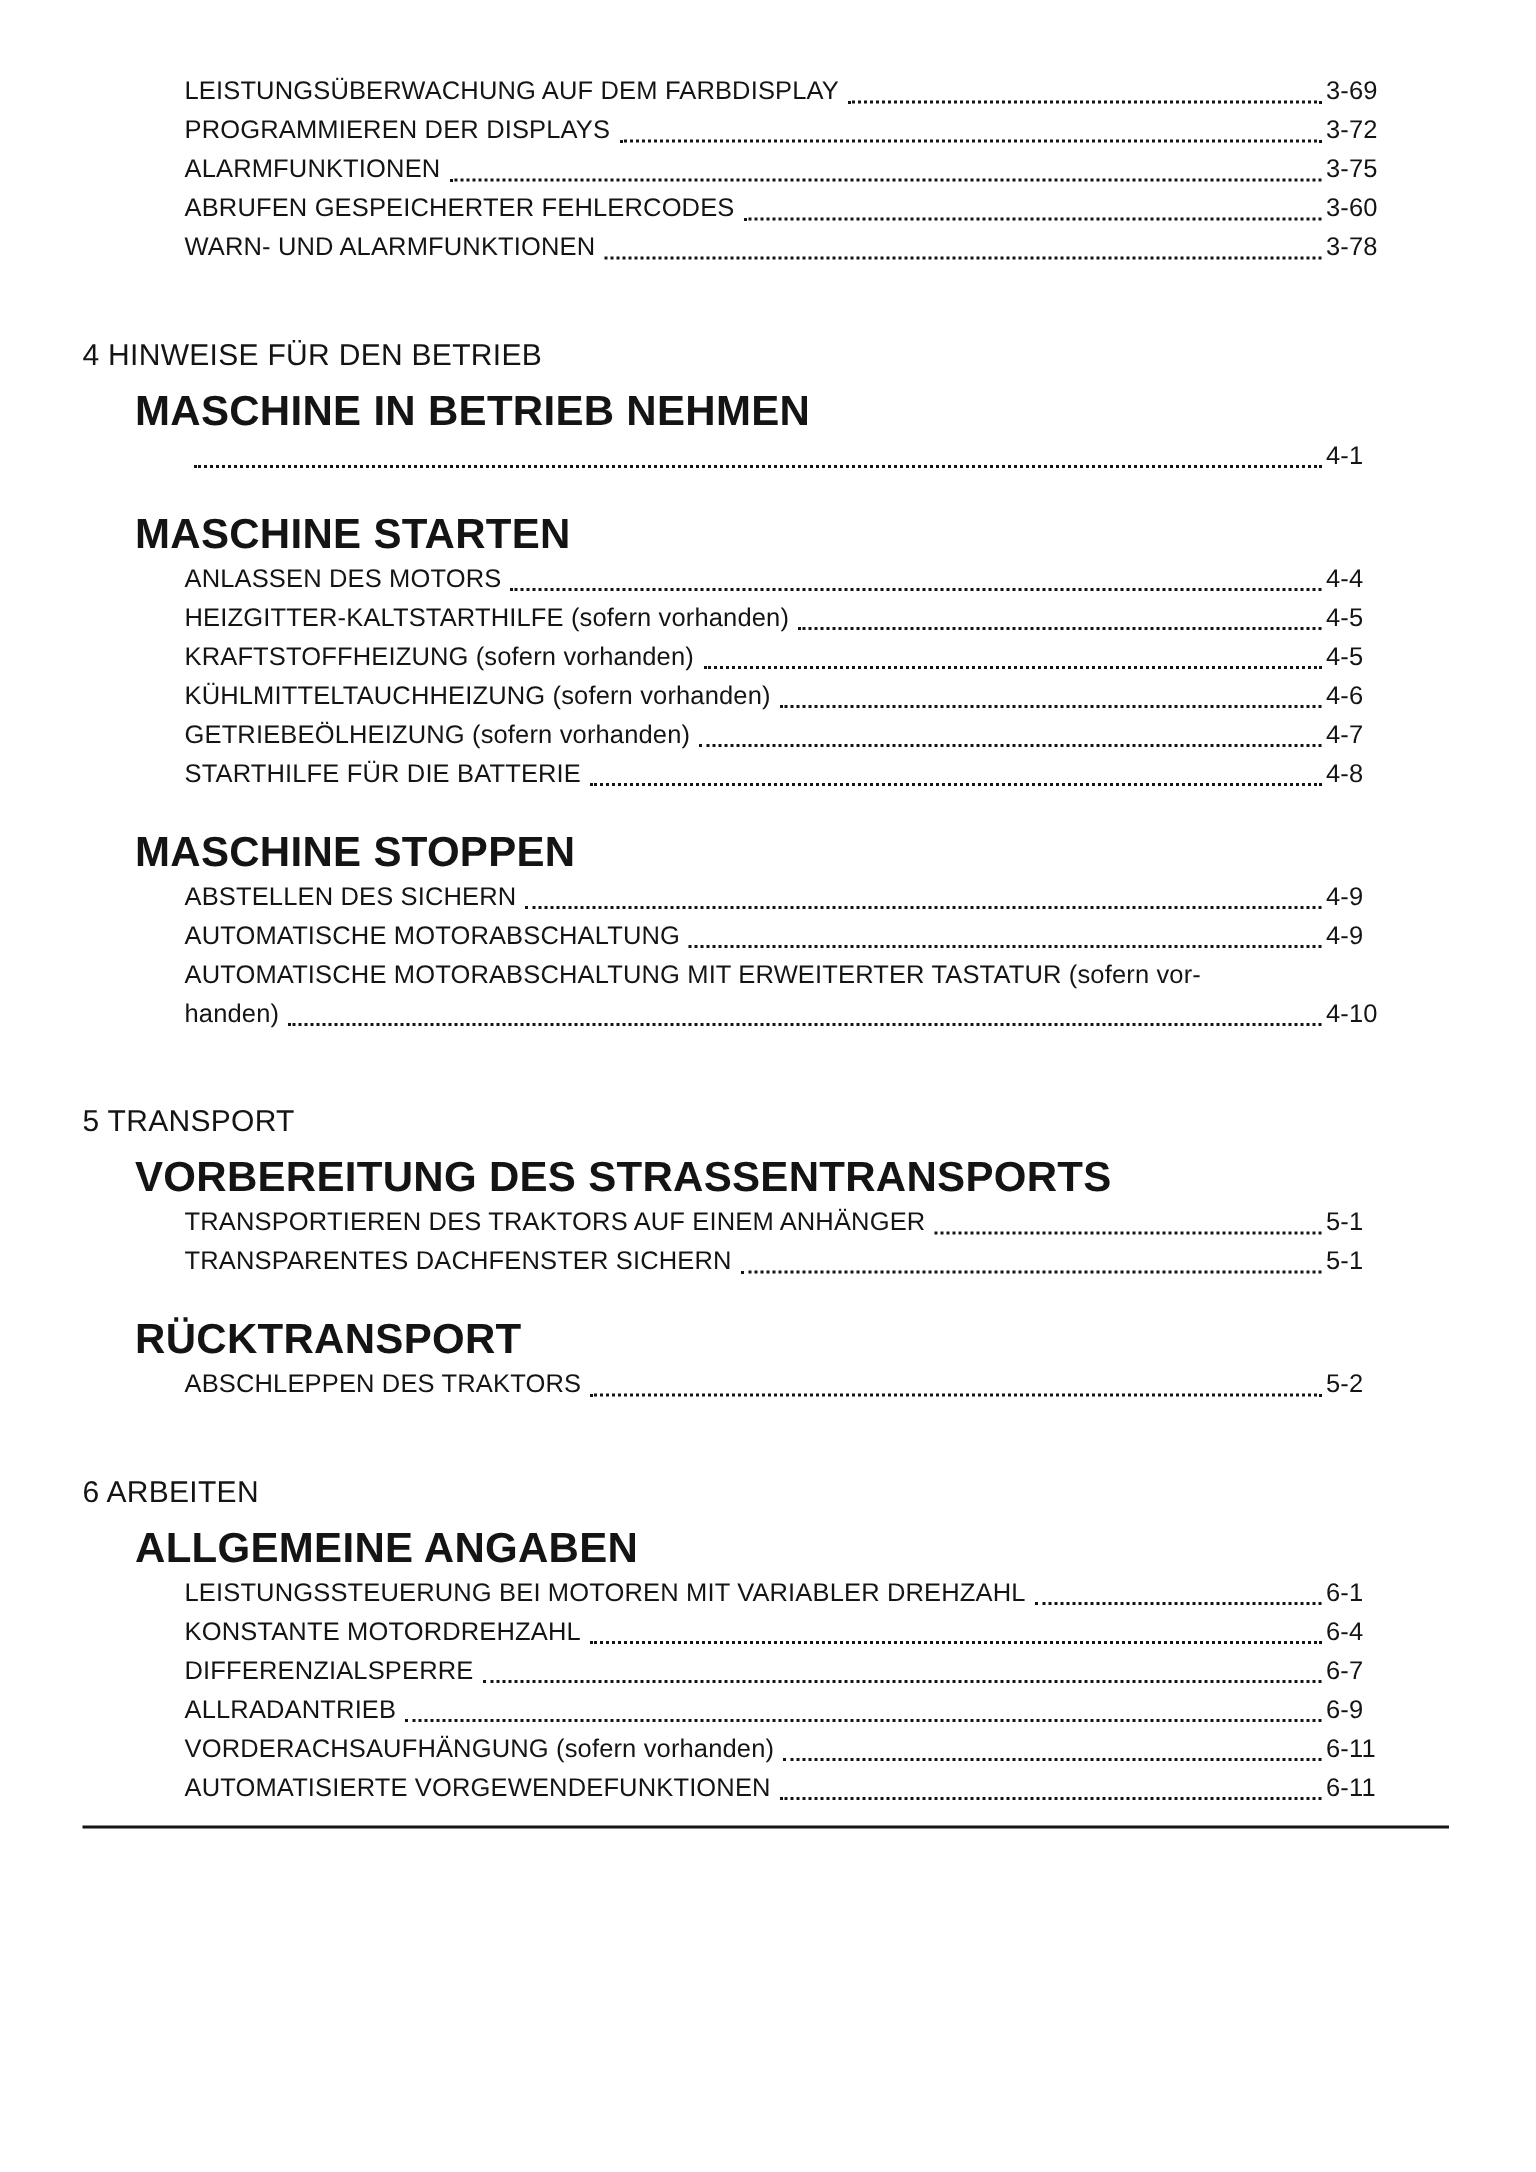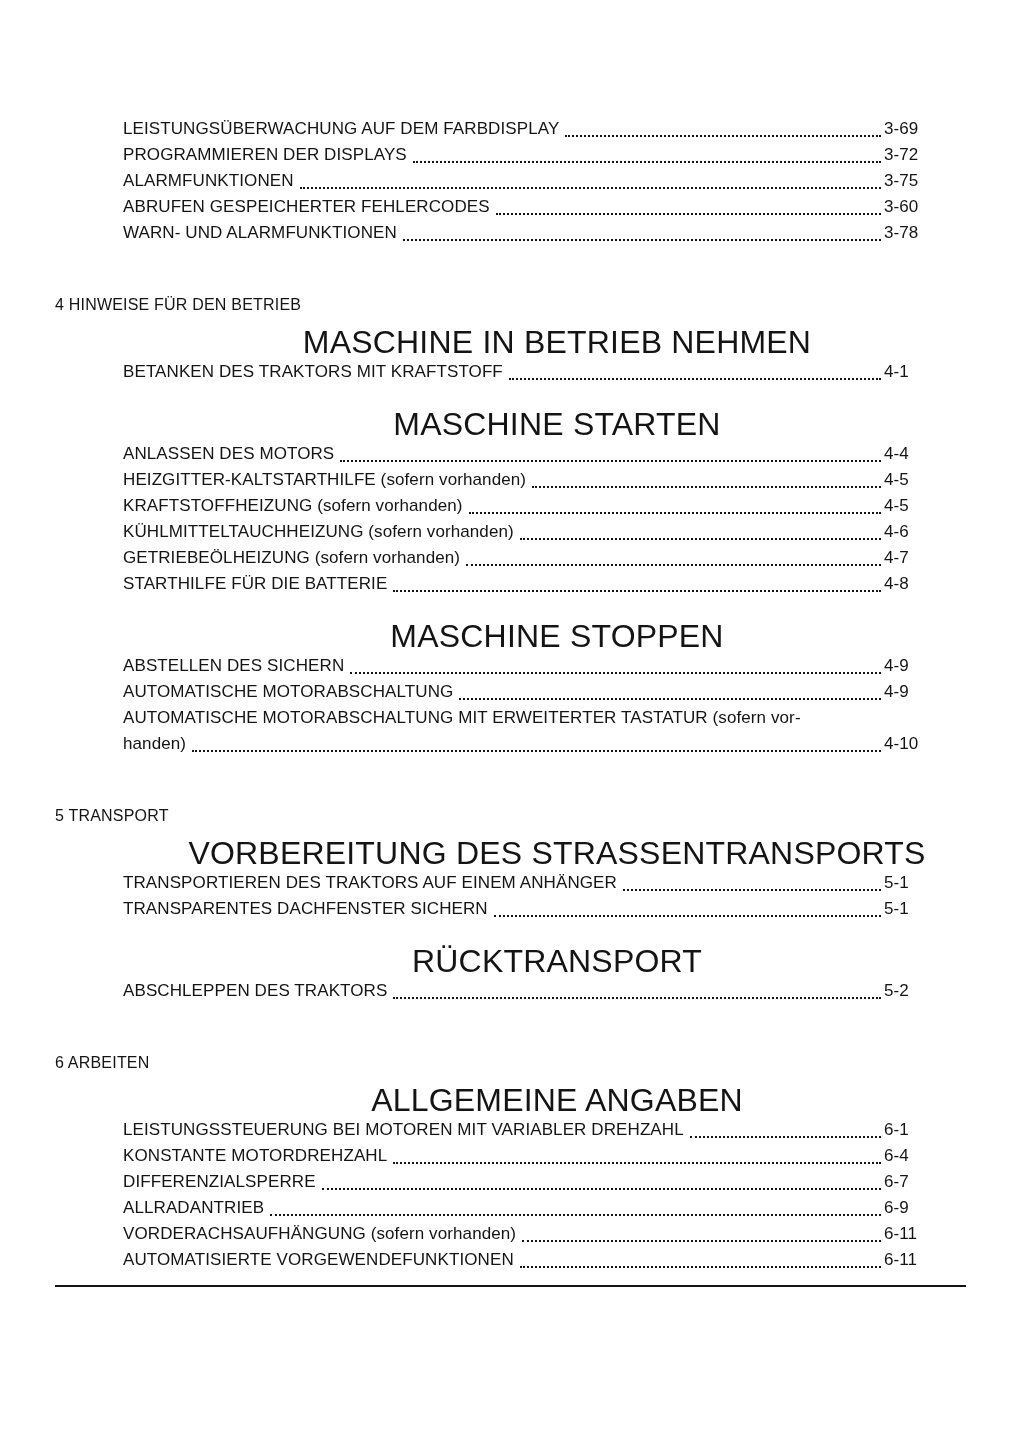--- a/index.html
+++ b/index.html
@@ -6,21 +6,21 @@
   html { background: #ffffff; }
   body {
     width: 1024px;
     height: 1448px;
     background: #ffffff;
     color: #141414;
     font-family: "Liberation Sans", sans-serif;
     position: relative;
     overflow: hidden;
   }
-  #content { padding-top: 116px; }
+  #content { padding-top: 48px; }
 
   .entries-block { margin-left: 123px; margin-right: 94px; }
 
   .entry {
     display: flex;
     align-items: flex-end;
     font-size: 17px;
     line-height: 26px;
     letter-spacing: 0.1px;
   }
@@ -33,34 +33,33 @@
   }
   .entry-page {
     min-width: 46px;
     text-align: left;
     white-space: nowrap;
   }
 
   .chapter { margin-top: 44px; }
   .chapter-title {
     margin-left: 55px;
-    font-size: 16px;
+    font-size: 20px;
     font-weight: 400;
     line-height: 30px;
     letter-spacing: 0.2px;
   }
   .section { margin-top: 24px; }
   .sections > .section:first-child { margin-top: 7px; }
   .section-title {
     margin-left: 90px;
-    font-size: 32px;
-    font-weight: 400;
+    font-size: 28px;
+    font-weight: 700;
     line-height: 30px;
     letter-spacing: 0.2px;
-    text-align: center;
   }
   .section .entries-block { margin-top: 2px; }
 
   .bottom-rule {
     margin: 12px 58px 0 55px;
     border-top: 2px solid #141414;
   }
 </style>
 </head>
 <body>
@@ -94,21 +93,20 @@
   </div>
     </div>
   <div id="chapters">
       <section class="chapter">
     <h2 class="chapter-title">4 HINWEISE FÜR DEN BETRIEB</h2>
     <div class="sections">
           <div class="section">
     <h3 class="section-title">MASCHINE IN BETRIEB NEHMEN</h3>
     <div class="entries-block entries">
               <div class="entry">
-    <span class="entry-label">BETANKEN DES TRAKTORS MIT KRAFTSTOFF</span>
     <span class="leader"></span>
     <span class="entry-page">4-1</span>
   </div>
             </div>
   </div>
           <div class="section">
     <h3 class="section-title">MASCHINE STARTEN</h3>
     <div class="entries-block entries">
               <div class="entry">
     <span class="entry-label">ANLASSEN DES MOTORS</span>

